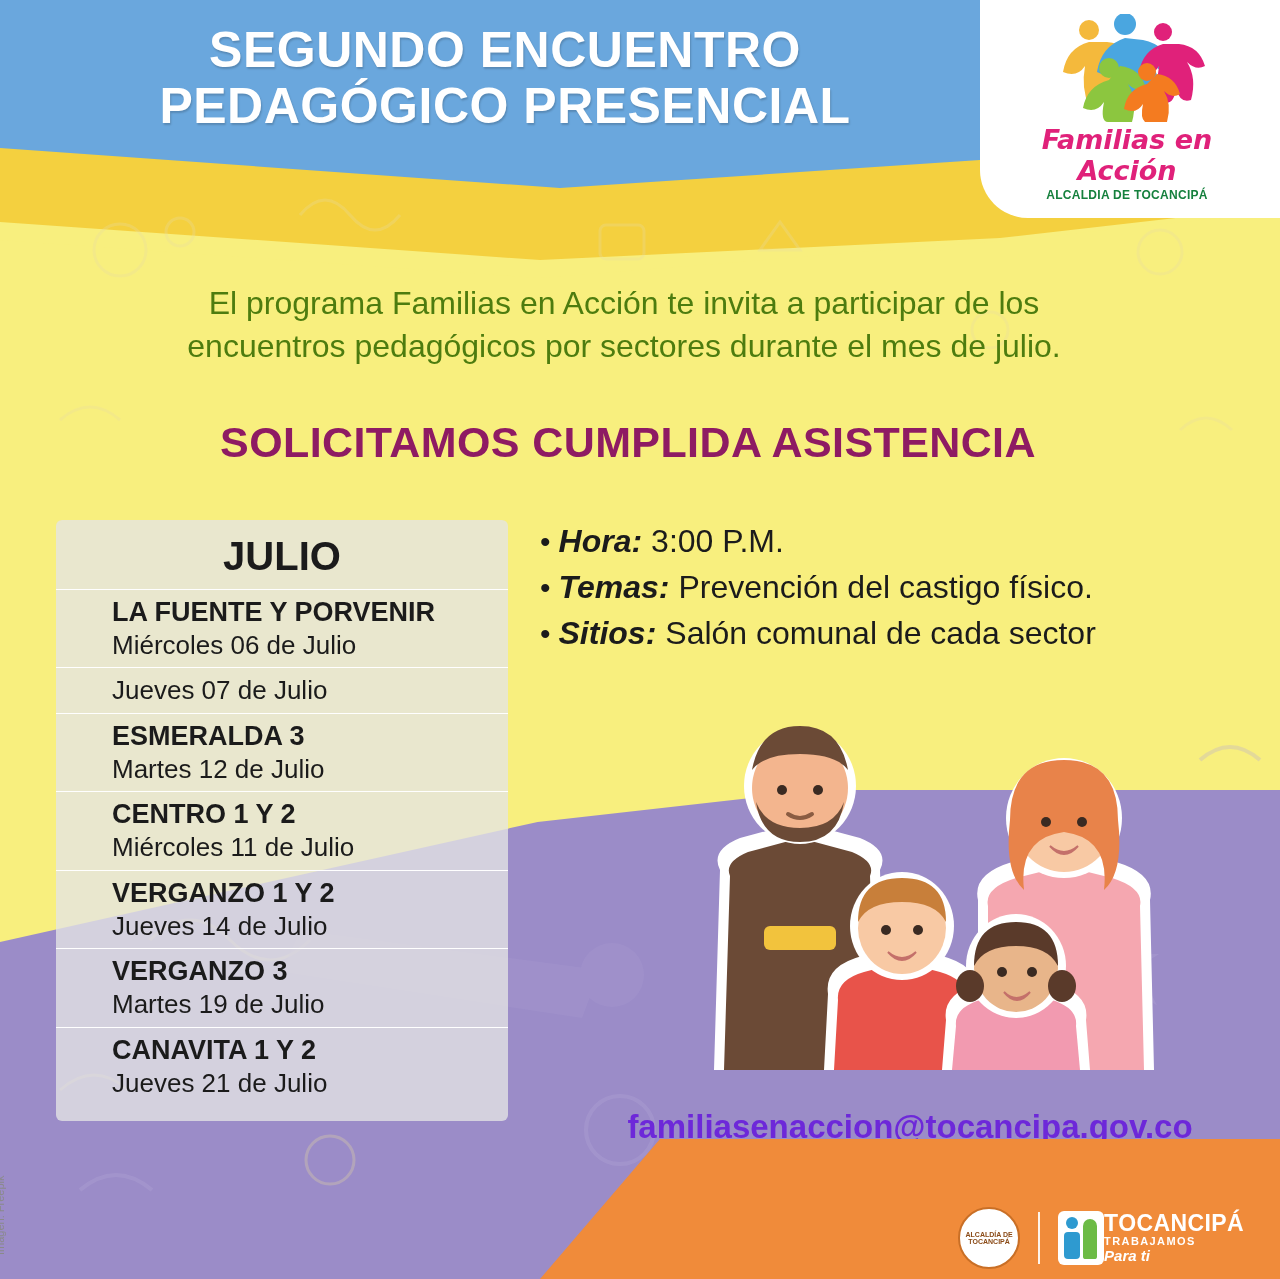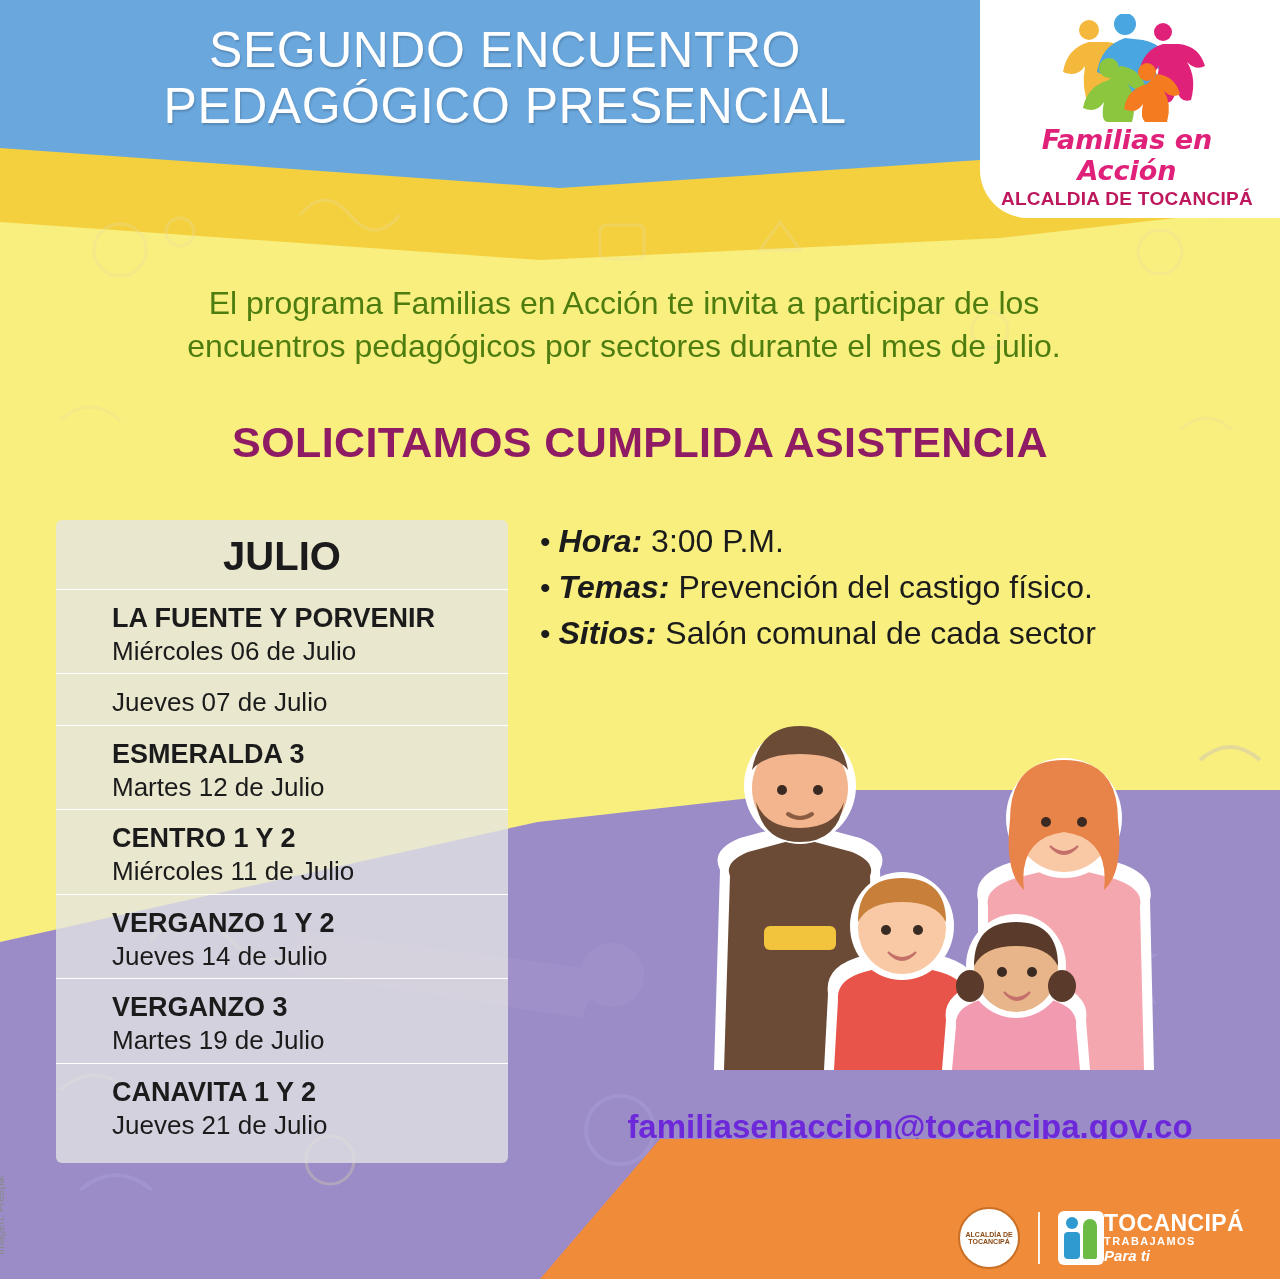--- a/index.html
+++ b/index.html
@@ -63,57 +63,57 @@
     border-bottom-left-radius: 48px;
   }
 
   
   .header-title {
     position: absolute;
     left: 40px; top: 22px;
     width: 930px;
     text-align: center;
     color: #ffffff;
-    font-weight: normal;
+    font-weight: bold;
     font-size: 50px;
     line-height: 1.12;
     letter-spacing: .5px;
     text-shadow: 1px 2px 2px rgba(0,0,0,.18);
   }
   .header-title .l2 { display: block; }
 
   
   .logo-wrap {
     position: absolute; right: 22px; top: 14px;
     width: 262px; text-align: center;
   }
   .logo-figs { height: 108px; position: relative; }
   .logo-name {
     font-family: "DejaVu Sans", sans-serif;
     font-style: italic; font-weight: bold;
     font-size: 27px; color: #e0217a; margin-top: 2px;
   }
   .logo-sub {
-    font-weight: bold; font-size: 19px; color: #be185d;
+    font-weight: bold; font-size: 12px; color: #15803d;
     letter-spacing: .3px; margin-top: 2px;
   }
 
   
   .intro {
     position: absolute;
     left: 44px; top: 282px;
     width: 1160px;
     text-align: center;
     font-size: 32px;
     color: #4d7c0f;
     line-height: 1.35;
   }
   .headline {
     position: absolute;
-    left: 60px; top: 418px;
+    left: 48px; top: 418px;
     width: 1160px;
     text-align: center;
     font-size: 43px;
     font-weight: bold;
     color: #8e1b63;
     letter-spacing: .4px;
   }
 
   
   .schedule {
@@ -126,21 +126,21 @@
   }
   .schedule-title {
     text-align: center;
     font-size: 40px;
     font-weight: bold;
     color: #1b1b1b;
     padding: 6px 0 10px 0;
   }
   .sched-row {
     border-top: 1px solid #ffffff;
-    padding: 12px 0 6px 56px;
+    padding: 6px 0 6px 56px;
   }
   .sched-sector {
     font-size: 27px; font-weight: bold; color: #1b1b1b;
     line-height: 1.22;
   }
   .sched-date {
     font-size: 26px; color: #1b1b1b; line-height: 1.25;
   }
 
   

